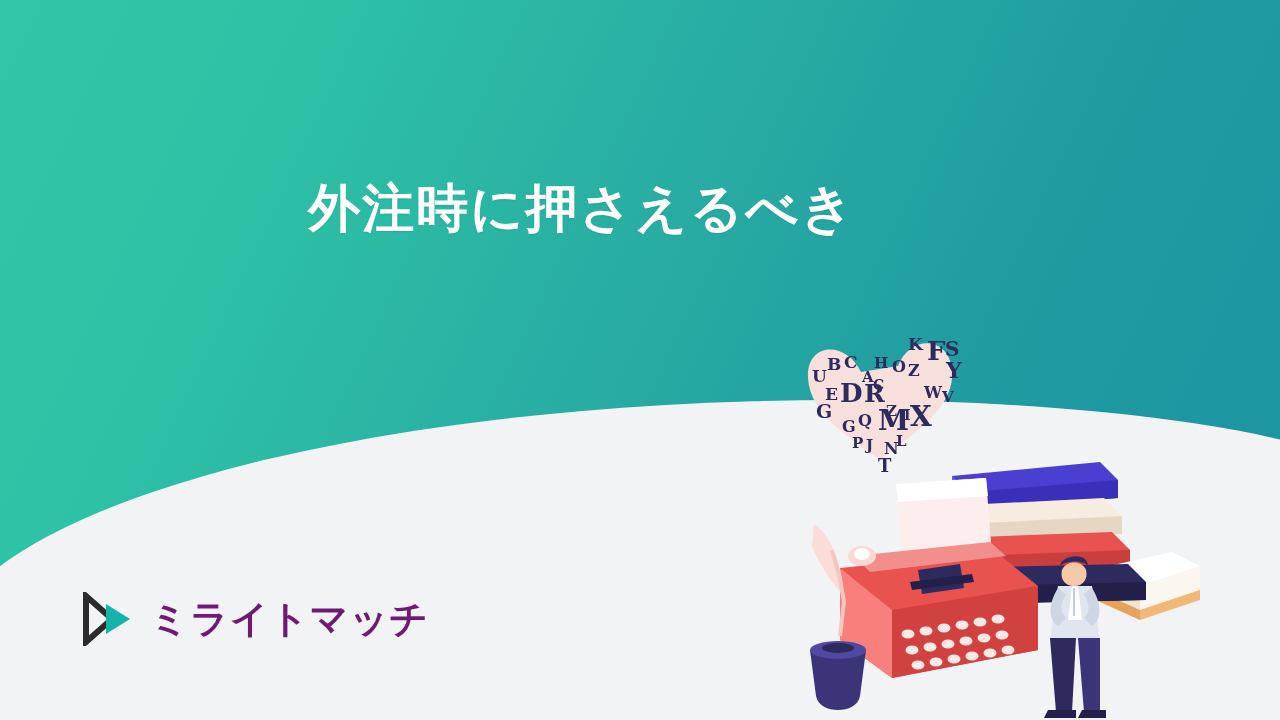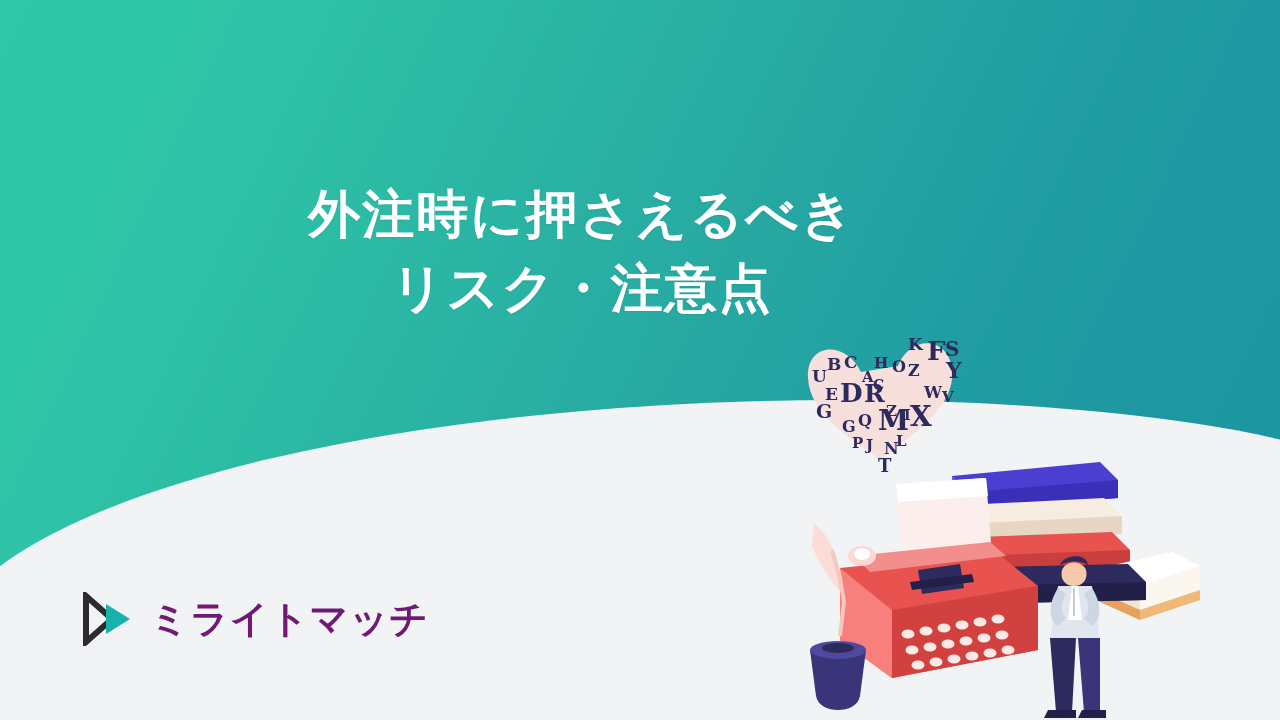--- a/index.html
+++ b/index.html
@@ -41,21 +41,21 @@
     top: 690px;
     width: 1280px;
     height: 40px;
     background: #f2f3f4;
   }
 
   
   .title-wrap {
     position: absolute;
     left: 0;
-    top: 178px;
+    top: 172px;
     width: 1164px;
     text-align: center;
     color: #ffffff;
     font-weight: bold;
     letter-spacing: 2px;
     line-height: 1.42;
     text-shadow: 0 1px 2px rgba(0,0,0,0.07);
   }
   .title-line {
     font-size: 52px;
@@ -93,21 +93,20 @@
 <body>
 
 <div id="slide">
 
   <div class="bg-gradient"></div>
   <div class="bottom-curve"></div>
   <div class="bottom-curve2"></div>
 
   <div class="title-wrap">
     <span class="title-line">外注時に押さえるべき</span>
-    <span class="title-line">リスク・注意点</span>
   </div>
 
   <div class="logo">
     <svg class="logo-mark" viewBox="0 0 58 54">
       <path d="M4 4 L4 50 L30 27 Z" fill="none" stroke="#2d2a2e" stroke-width="6" stroke-linejoin="miter"></path>
       <path d="M24 12 L24 42 L48 27 Z" fill="#17b3ab"></path>
     </svg>
     <span class="logo-text">ミライトマッチ</span>
   </div>
 

